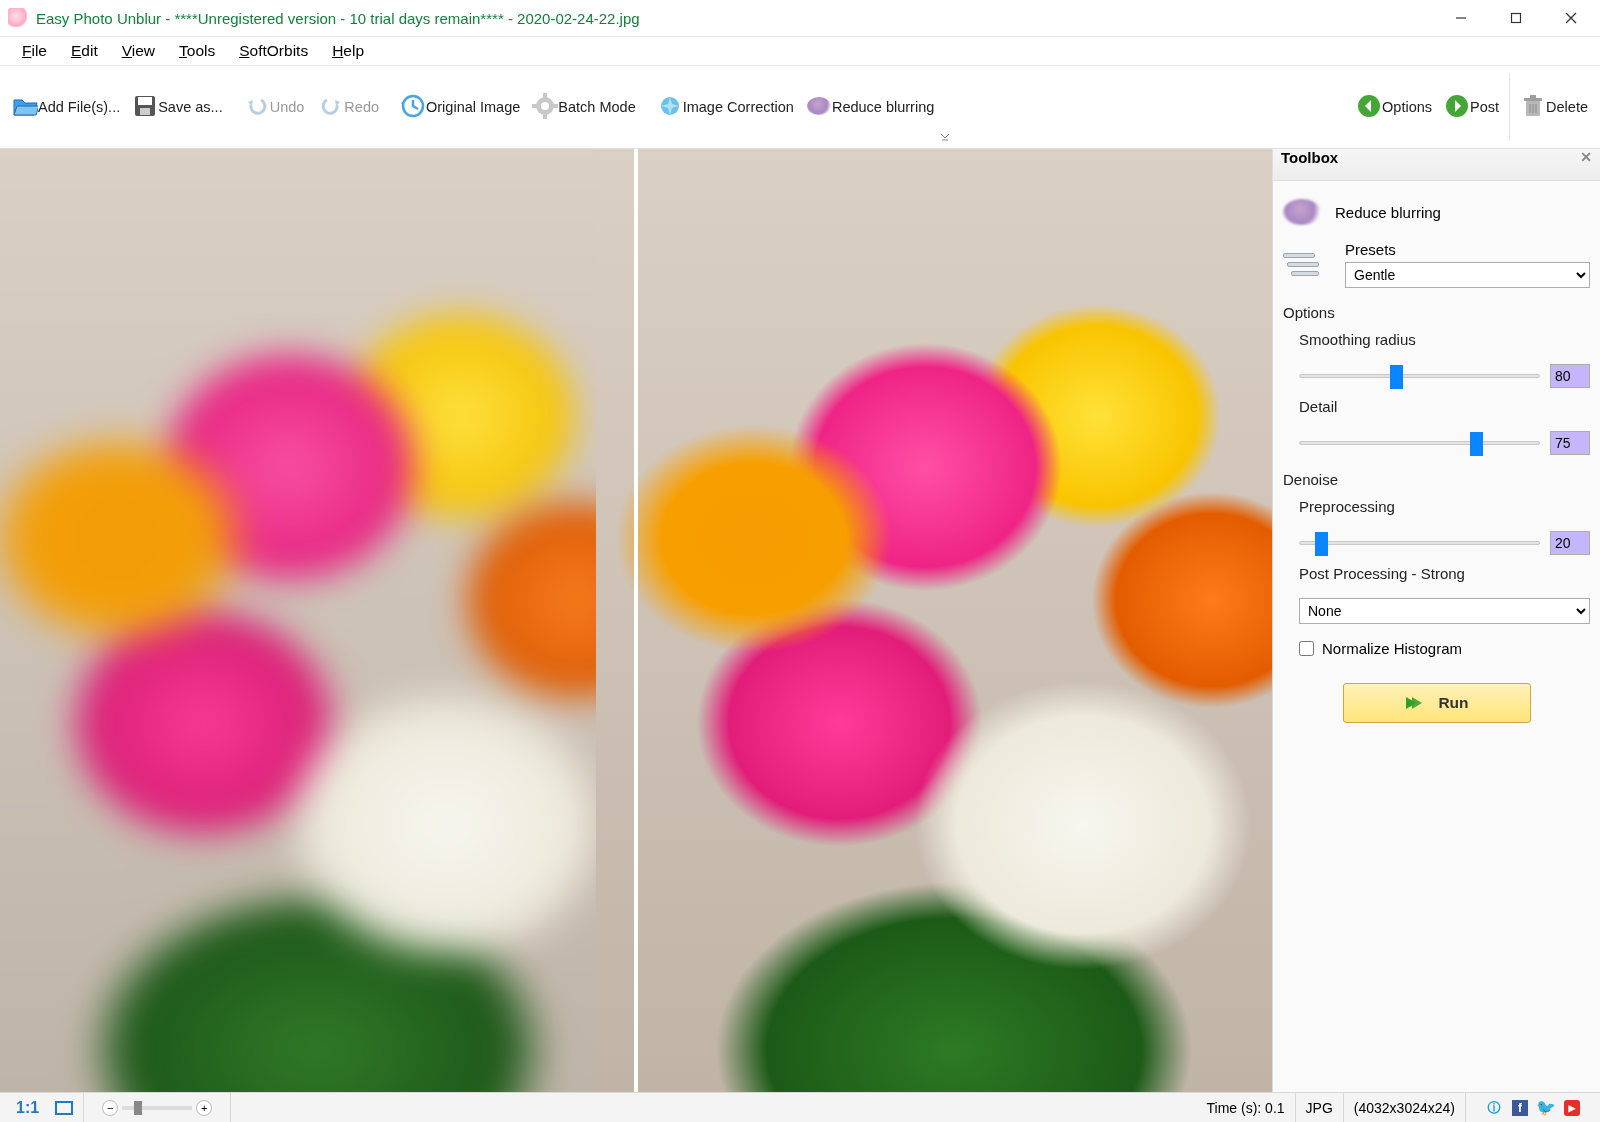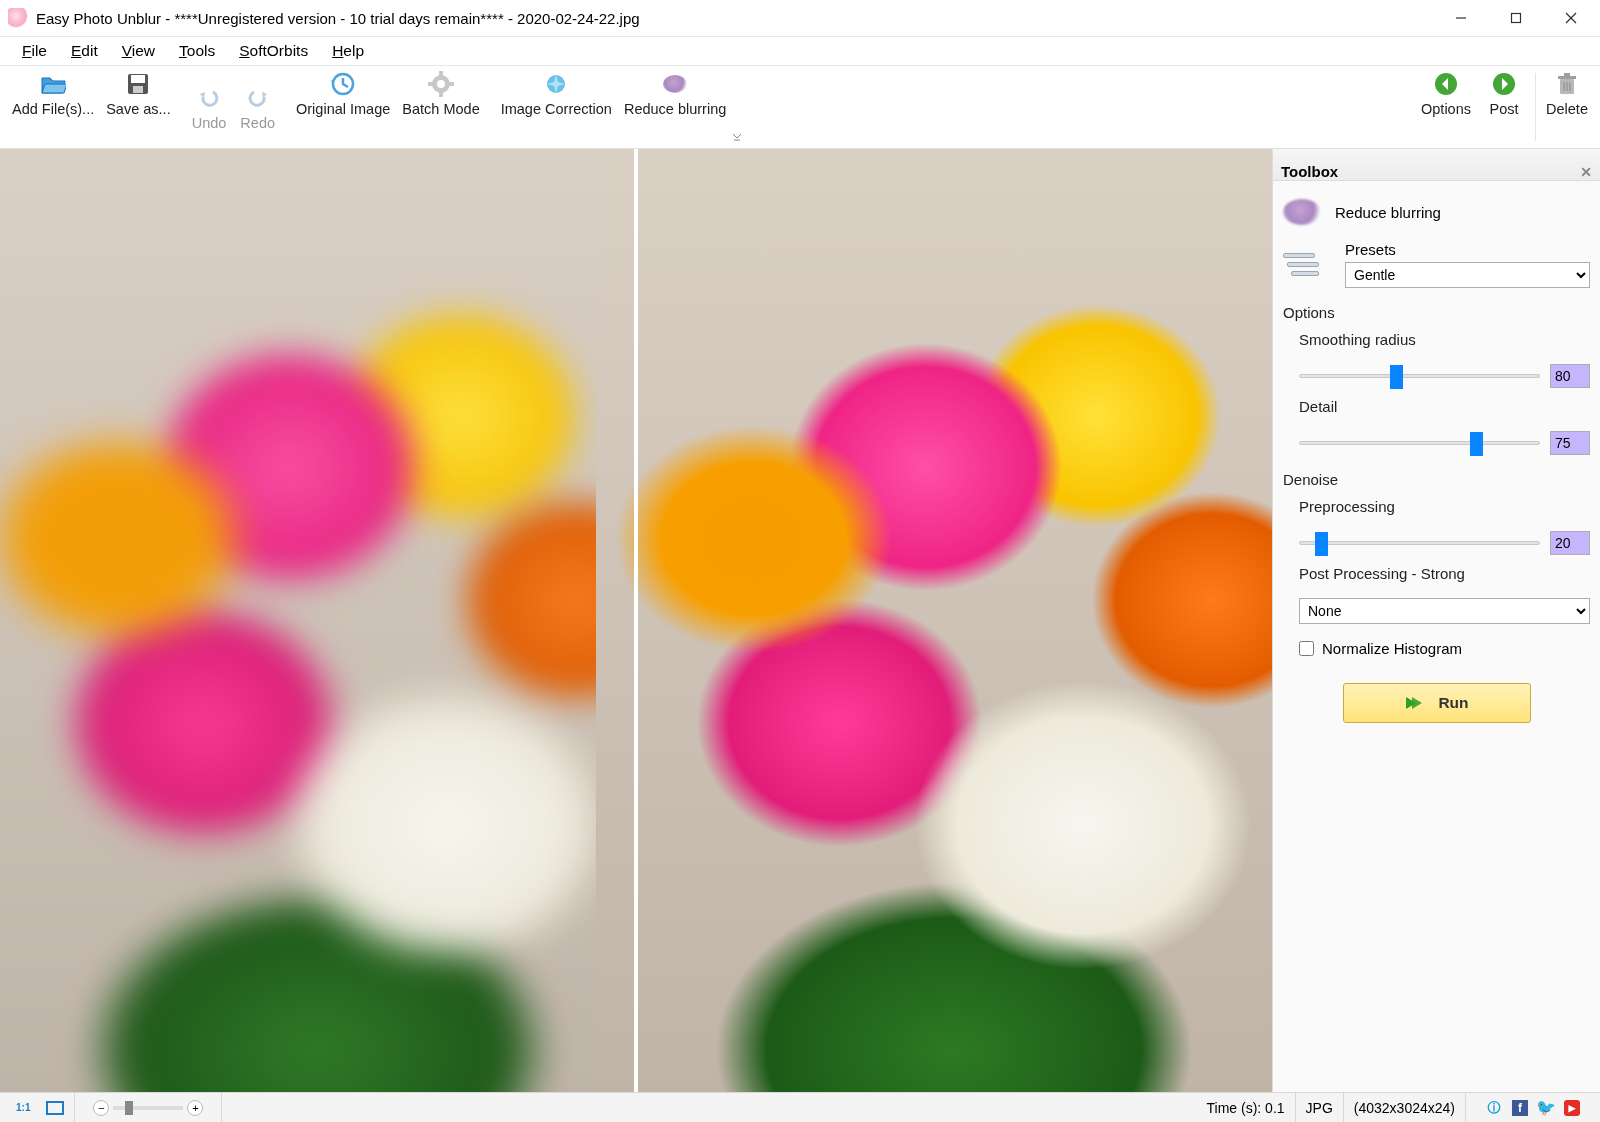--- a/index.html
+++ b/index.html
@@ -1,28 +1,28 @@
 <!DOCTYPE html>
 <html><head>
 <meta charset="utf-8">
 <style>
 * { box-sizing: border-box; margin: 0; padding: 0; font-family: "Segoe UI", Tahoma, sans-serif; }
 html, body { width: 1600px; height: 1122px; overflow: hidden; background: #fff; }
 .titlebar { height: 37px; display: flex; align-items: center; padding: 0 2px 0 8px; background: #fff; border-bottom: 1px solid #e8e8e8; font-size: 15px; }
 .titlebar .app-icon { width: 20px; height: 20px; margin-right: 8px; border-radius: 3px; background: radial-gradient(circle at 40% 40%, #ffdfe8 0%, #f9a9c5 60%, transparent 70%); }
-.titlebar .title-text { flex: 1; color: #000000; }
+.titlebar .title-text { flex: 1; color: #15803d; }
 .winbtns { display: flex; }
 .winbtn { width: 55px; height: 37px; display: flex; align-items: center; justify-content: center; font-size: 14px; color: #333; cursor: pointer; }
 .menubar { height: 28px; display: flex; align-items: center; padding: 0 10px; gap: 0; font-size: 15.5px; background: #fff; }
 .menubar .menu { padding: 3px 12px; cursor: pointer; }
 .menubar .ul { text-decoration: underline; }
 .toolbar { height: 84px; display: flex; align-items: center; padding: 2px 6px; background: #fff; border-top: 1px solid #e8e8e8; border-bottom: 1px solid #e0e0e0; }
 .tool-group { display: flex; align-items: stretch; height: 80px; }
 .tool-sep { width: 1px; background: #e5e5e5; margin: 6px 4px; }
-.tool-btn { display: flex; flex-direction: column; align-items: center; justify-content: flex-start; padding: 2px 6px; min-width: 54px; cursor: pointer; text-align: center; font-size: 14.5px; color: #222; }
+.tool-btn { display: flex; align-items: center; justify-content: flex-start; padding: 2px 6px; min-width: 54px; cursor: pointer; text-align: center; font-size: 14.5px; color: #222; }
 .tool-btn .icon { width: 26px; height: 26px; margin: 2px 0 4px; display: flex; align-items: center; justify-content: center; }
 .toolbar .spacer { flex: 1; }
 .right-tools { display: flex; align-items: stretch; height: 80px; }
 .main { display: flex; height: calc(1122px - 37px - 28px - 84px - 30px); }
 .viewer { flex: 1; position: relative; background: #000; overflow: hidden; }
 .img-half { position: absolute; top: 0; bottom: 0; width: 50%; }
 .img-half.left { left: 0; }
 .img-half.right { right: 0; }
 .tulip-scene { position: absolute; inset: -40px; background:
   radial-gradient(ellipse 230px 190px at 22% 42%, #f69b00 0%, #f79f00 40%, transparent 60%),
@@ -30,21 +30,21 @@
   radial-gradient(ellipse 200px 180px at 70% 30%, #ffe238 0%, #f9c400 50%, transparent 62%),
   radial-gradient(ellipse 280px 240px at 68% 70%, #f7f6ef 0%, #edeadb 45%, transparent 60%),
   radial-gradient(ellipse 230px 200px at 34% 60%, #ff3a98 0%, #e21d79 48%, transparent 62%),
   radial-gradient(ellipse 200px 180px at 86% 48%, #ff7a1a 0%, #e35d00 48%, transparent 60%),
   radial-gradient(ellipse 340px 240px at 50% 92%, #2d7a24 0%, #1c5a17 55%, transparent 70%),
   linear-gradient(180deg, #dcd1c5 0%, #bfb3a6 100%);
 }
 .img-half.left .tulip-scene { filter: blur(16px) saturate(0.95); }
 .divider { position: absolute; top: 0; bottom: 0; left: 50%; width: 4px; background: #fff; transform: translateX(-2px); }
 .toolbox { width: 328px; background: #fafafa; border-left: 1px solid #ddd; display: flex; flex-direction: column; font-size: 15px; }
-.toolbox-header { height: 32px; display: flex; align-items: flex-end; padding: 0 8px; background: linear-gradient(#f6f6f6, #ececec); border-bottom: 1px solid #ddd; font-weight: 600; gap: 48px; }
+.toolbox-header { height: 32px; display: flex; align-items: flex-start; padding: 0 8px; background: linear-gradient(#f6f6f6, #ececec); border-bottom: 1px solid #ddd; font-weight: 600; gap: 48px; }
 .toolbox-header .close-x { margin-left: auto; cursor: pointer; color: #888; font-size: 14px; }
 .toolbox-body { padding: 10px 10px 14px; display: flex; flex-direction: column; gap: 10px; overflow-y: auto; }
 .section-row { display: flex; align-items: center; gap: 14px; margin: 8px 0 6px; }
 .blur-icon { width: 38px; height: 26px; border-radius: 50%; background: radial-gradient(circle at 45% 40%, #c5a3cf 0%, #a988c3 55%, rgba(169,136,195,0) 78%); filter: blur(1px); }
 .presets-row { display: flex; gap: 24px; align-items: center; }
 .presets-icon { width: 38px; height: 28px; position: relative; }
 .presets-icon .bar { position: absolute; height: 5px; background: #d4dbe3; border: 1px solid #9aa5b0; border-radius: 2px; }
 .presets-col { flex: 1; display: flex; flex-direction: column; gap: 4px; }
 .select-wrap { display: flex; }
 .select-wrap select { flex: 1; height: 26px; font-size: 14px; border: 1px solid #adadad; background: #fff; padding: 0 4px; }
@@ -63,21 +63,21 @@
 .statusbar .cell { padding: 0 10px; height: 100%; display: flex; align-items: center; border-right: 1px solid #d8d8d8; white-space: nowrap; }
 .statusbar .cell.noborder { border-right: none; }
 .statusbar .flex { flex: 1; }
 .zoom-ctrl { display: flex; align-items: center; gap: 4px; padding: 0 8px; }
 .zoom-ctrl .zbtn { width: 16px; height: 16px; border: 1px solid #bbb; background: #fff; border-radius: 8px; display: flex; align-items: center; justify-content: center; font-size: 11px; cursor: pointer; }
 .zoom-ctrl .ztrack { width: 70px; height: 4px; background: #ddd; position: relative; }
 .zoom-ctrl .ztrack .zthumb { position: absolute; left: 12px; top: -5px; width: 8px; height: 14px; background: #888; }
 .social { display: flex; gap: 10px; padding: 0 10px; align-items: center; }
 .social span { width: 16px; height: 16px; display: flex; align-items: center; justify-content: center; font-size: 13px; font-weight: bold; cursor: pointer; }
 svg { display: block; }
-.ratio-btn { color:#1e7bc9; font-weight:600; font-size:10px; padding:0 6px; cursor:pointer; }
+.ratio-btn { color:#1e7bc9; font-weight:600; font-size:16px; padding:0 6px; cursor:pointer; }
 .fit-btn { width:18px; height:14px; border:2px solid #1e7bc9; display:inline-block; cursor:pointer; margin-left:4px; }
 </style>
 </head>
 <body>
 
 <div class="titlebar">
   <div class="app-icon"></div>
   <div class="title-text">Easy Photo Unblur - ****Unregistered version - 10 trial days remain**** - 2020-02-24-22.jpg</div>
   <div class="winbtns">
     <div class="winbtn">

